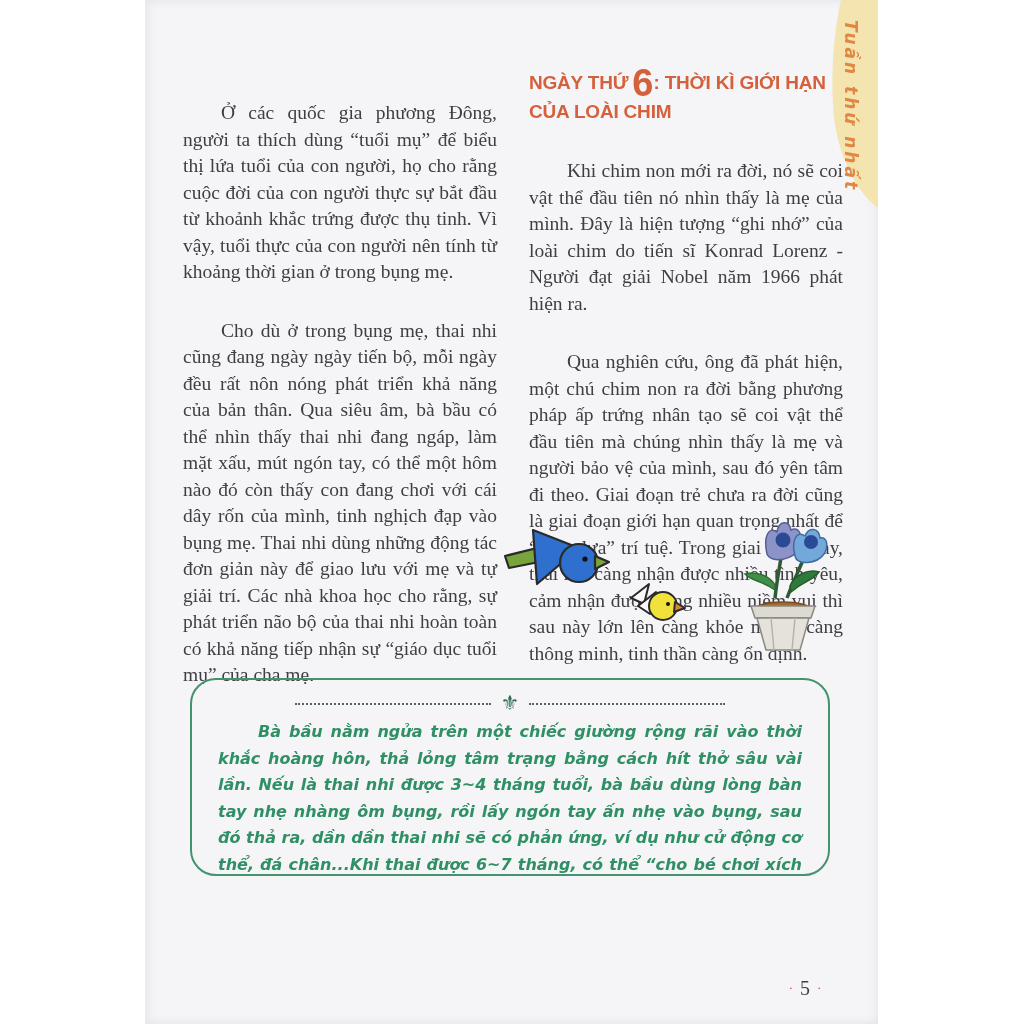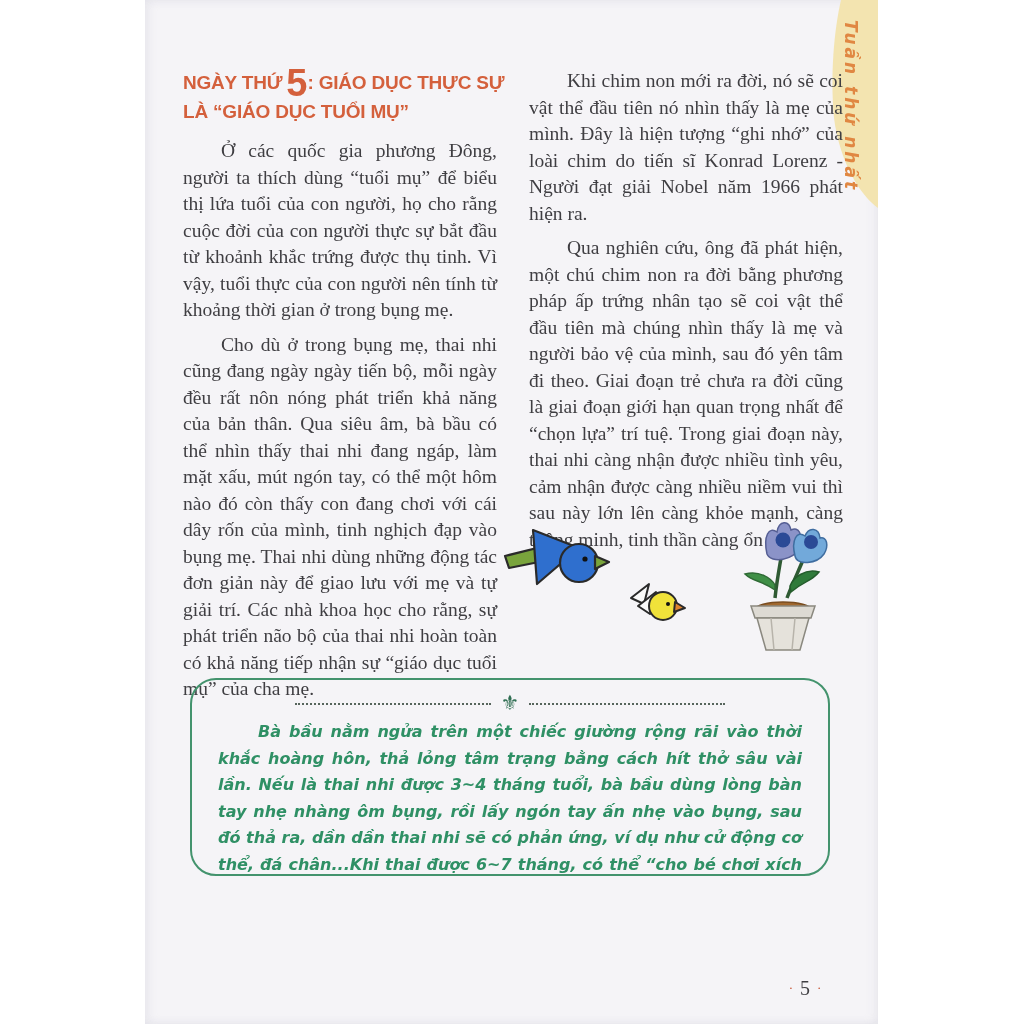--- a/index.html
+++ b/index.html
@@ -47,20 +47,21 @@
   .heading .num {
     font-size:38px; line-height:0; vertical-align:-7px;
     letter-spacing:0; margin-left:4px;
   }
   .body-par {
     font-size:19.5px; line-height:26.5px;
     color:#3f3e42;
     text-align:justify;
     text-indent:38px;
     margin-bottom:8px;
+    margin-top:32px;
   }
 
   
   .illustration { position:absolute; left:358px; top:518px; width:335px; height:165px; }
 
   
   .tip-box {
     position:absolute; left:45px; top:678px;
     width:640px; height:198px;
     border:2px solid #43936d;
@@ -101,27 +102,27 @@
 
   <div class="chapter-tab">
     <svg width="52" height="218" viewBox="0 0 52 218">
       <path d="M 15 0 L 52 0 L 52 208 C 35 196 14 164 8 118 C 4 76 8 30 15 0 Z" fill="#f3e4b0"></path>
     </svg>
     <span class="chapter-tab-label">Tuần thứ nhất</span>
   </div>
 
   <div class="columns">
     <div class="col">
-      <div class="heading">
-        <span>NGÀY THỨ</span><span class="num">5</span><span>: GIÁO DỤC THỰC SỰ LÀ “GIÁO DỤC TUỔI MỤ”</span>
-      </div>
       <p class="body-par">Ở các quốc gia phương Đông, người ta thích dùng “tuổi mụ” để biểu thị lứa tuổi của con người, họ cho rằng cuộc đời của con người thực sự bắt đầu từ khoảnh khắc trứng được thụ tinh. Vì vậy, tuổi thực của con người nên tính từ khoảng thời gian ở trong bụng mẹ.</p>
       <p class="body-par">Cho dù ở trong bụng mẹ, thai nhi cũng đang ngày ngày tiến bộ, mỗi ngày đều rất nôn nóng phát triển khả năng của bản thân. Qua siêu âm, bà bầu có thể nhìn thấy thai nhi đang ngáp, làm mặt xấu, mút ngón tay, có thể một hôm nào đó còn thấy con đang chơi với cái dây rốn của mình, tinh nghịch đạp vào bụng mẹ. Thai nhi dùng những động tác đơn giản này để giao lưu với mẹ và tự giải trí. Các nhà khoa học cho rằng, sự phát triển não bộ của thai nhi hoàn toàn có khả năng tiếp nhận sự “giáo dục tuổi mụ” của cha mẹ.</p>
     </div>
     <div class="col">
+      <div class="heading">
+        <span>NGÀY THỨ</span><span class="num">6</span><span>: THỜI KÌ GIỚI HẠN CỦA LOÀI CHIM</span>
+      </div>
       <p class="body-par">Khi chim non mới ra đời, nó sẽ coi vật thể đầu tiên nó nhìn thấy là mẹ của mình. Đây là hiện tượng “ghi nhớ” của loài chim do tiến sĩ Konrad Lorenz - Người đạt giải Nobel năm 1966 phát hiện ra.</p>
       <p class="body-par">Qua nghiên cứu, ông đã phát hiện, một chú chim non ra đời bằng phương pháp ấp trứng nhân tạo sẽ coi vật thể đầu tiên mà chúng nhìn thấy là mẹ và người bảo vệ của mình, sau đó yên tâm đi theo. Giai đoạn trẻ chưa ra đời cũng là giai đoạn giới hạn quan trọng nhất để “chọn lựa” trí tuệ. Trong giai đoạn này, thai nhi càng nhận được nhiều tình yêu, cảm nhận được càng nhiều niềm vui thì sau này lớn lên càng khỏe mạnh, càng thông minh, tinh thần càng ổn định.</p>
     </div>
   </div>
 
   <div class="illustration">
     <svg width="335" height="165" viewBox="0 0 335 165">
 
       <g stroke="#2a2a2a" stroke-width="2.2" stroke-linejoin="round">
         <polygon points="2,38 42,28 46,42 6,50" fill="#79a43c"></polygon>

